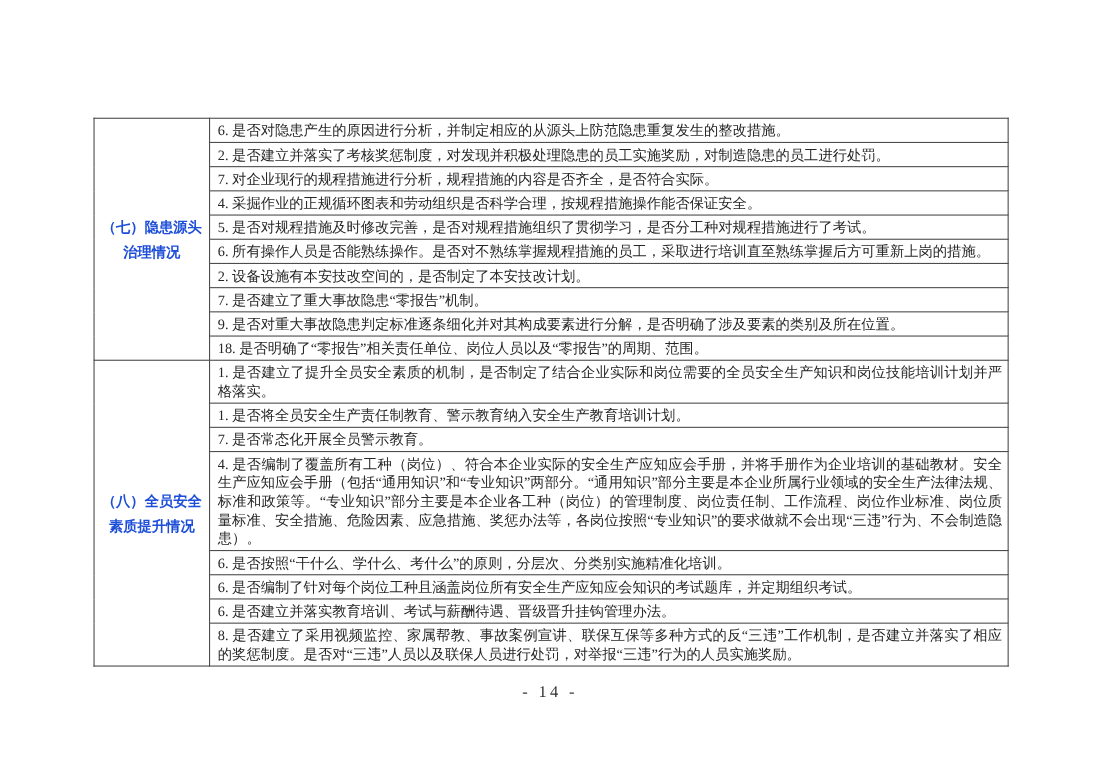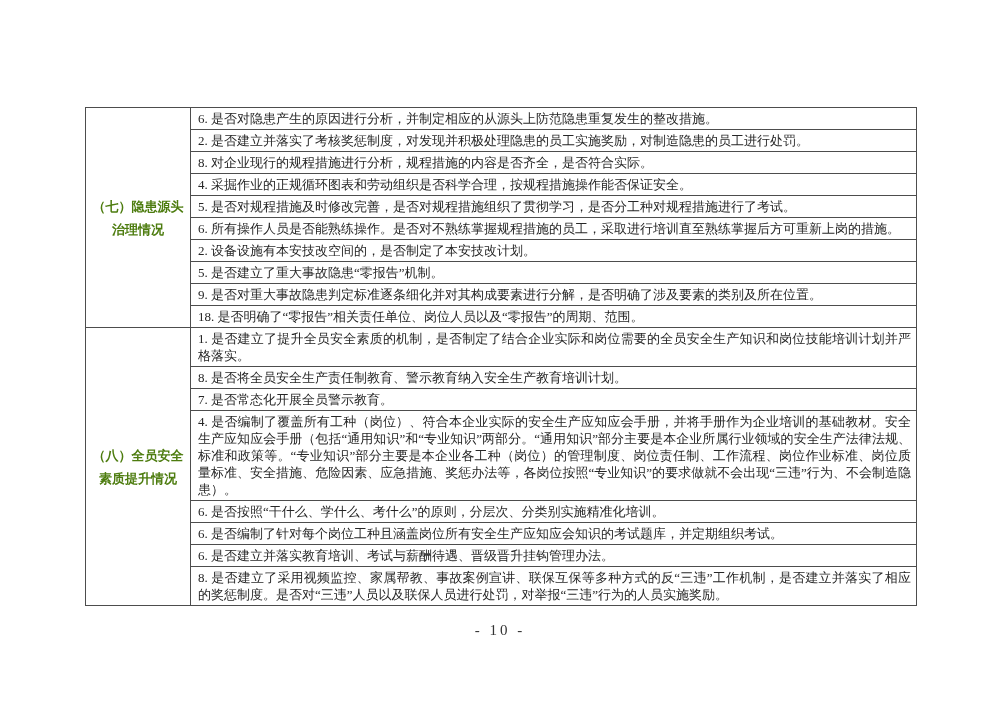--- a/index.html
+++ b/index.html
@@ -28,21 +28,21 @@
     border: 1px solid #4d4d4d;
     font-size: 13px;
     vertical-align: middle;
   }
   td.label-cell {
     width: 100px;
     text-align: center;
     font-weight: bold;
     line-height: 23px;
     padding: 2px 2px;
-    color: #4d7c0f;
+    color: #1d4ed8;
   }
   td.item-cell {
     padding: 2px 5px 2px 7px;
     line-height: 17px;
     text-align: justify;
     text-justify: inter-ideograph;
     color: #262626;
   }
   .page-number {
     position: absolute;
@@ -62,49 +62,49 @@
   <table class="checklist">
     <tbody id="checklist-body">
         <tr>
           <td class="label-cell" rowspan="10">（七）隐患源头<br>治理情况</td>
           <td class="item-cell">6. 是否对隐患产生的原因进行分析，并制定相应的从源头上防范隐患重复发生的整改措施。</td>
         </tr>
         <tr>
           <td class="item-cell">2. 是否建立并落实了考核奖惩制度，对发现并积极处理隐患的员工实施奖励，对制造隐患的员工进行处罚。</td>
         </tr>
         <tr>
-          <td class="item-cell">8. 对企业现行的规程措施进行分析，规程措施的内容是否齐全，是否符合实际。</td>
+          <td class="item-cell">7. 对企业现行的规程措施进行分析，规程措施的内容是否齐全，是否符合实际。</td>
         </tr>
         <tr>
           <td class="item-cell">4. 采掘作业的正规循环图表和劳动组织是否科学合理，按规程措施操作能否保证安全。</td>
         </tr>
         <tr>
           <td class="item-cell">5. 是否对规程措施及时修改完善，是否对规程措施组织了贯彻学习，是否分工种对规程措施进行了考试。</td>
         </tr>
         <tr>
           <td class="item-cell">6. 所有操作人员是否能熟练操作。是否对不熟练掌握规程措施的员工，采取进行培训直至熟练掌握后方可重新上岗的措施。</td>
         </tr>
         <tr>
           <td class="item-cell">2. 设备设施有本安技改空间的，是否制定了本安技改计划。</td>
         </tr>
         <tr>
-          <td class="item-cell">5. 是否建立了重大事故隐患“零报告”机制。</td>
+          <td class="item-cell">7. 是否建立了重大事故隐患“零报告”机制。</td>
         </tr>
         <tr>
           <td class="item-cell">9. 是否对重大事故隐患判定标准逐条细化并对其构成要素进行分解，是否明确了涉及要素的类别及所在位置。</td>
         </tr>
         <tr>
           <td class="item-cell">18. 是否明确了“零报告”相关责任单位、岗位人员以及“零报告”的周期、范围。</td>
         </tr>
         <tr>
           <td class="label-cell" rowspan="8">（八）全员安全<br>素质提升情况</td>
           <td class="item-cell">1. 是否建立了提升全员安全素质的机制，是否制定了结合企业实际和岗位需要的全员安全生产知识和岗位技能培训计划并严格落实。</td>
         </tr>
         <tr>
-          <td class="item-cell">8. 是否将全员安全生产责任制教育、警示教育纳入安全生产教育培训计划。</td>
+          <td class="item-cell">1. 是否将全员安全生产责任制教育、警示教育纳入安全生产教育培训计划。</td>
         </tr>
         <tr>
           <td class="item-cell">7. 是否常态化开展全员警示教育。</td>
         </tr>
         <tr>
           <td class="item-cell">4. 是否编制了覆盖所有工种（岗位）、符合本企业实际的安全生产应知应会手册，并将手册作为企业培训的基础教材。安全生产应知应会手册（包括“通用知识”和“专业知识”两部分。“通用知识”部分主要是本企业所属行业领域的安全生产法律法规、标准和政策等。“专业知识”部分主要是本企业各工种（岗位）的管理制度、岗位责任制、工作流程、岗位作业标准、岗位质量标准、安全措施、危险因素、应急措施、奖惩办法等，各岗位按照“专业知识”的要求做就不会出现“三违”行为、不会制造隐患）。</td>
         </tr>
         <tr>
           <td class="item-cell">6. 是否按照“干什么、学什么、考什么”的原则，分层次、分类别实施精准化培训。</td>
         </tr>
@@ -112,14 +112,14 @@
           <td class="item-cell">6. 是否编制了针对每个岗位工种且涵盖岗位所有安全生产应知应会知识的考试题库，并定期组织考试。</td>
         </tr>
         <tr>
           <td class="item-cell">6. 是否建立并落实教育培训、考试与薪酬待遇、晋级晋升挂钩管理办法。</td>
         </tr>
         <tr>
           <td class="item-cell">8. 是否建立了采用视频监控、家属帮教、事故案例宣讲、联保互保等多种方式的反“三违”工作机制，是否建立并落实了相应的奖惩制度。是否对“三违”人员以及联保人员进行处罚，对举报“三违”行为的人员实施奖励。</td>
         </tr>
       </tbody>
   </table>
-  <div class="page-number">- 10 -</div>
+  <div class="page-number">- 14 -</div>
 </div>
 
 </body></html>

